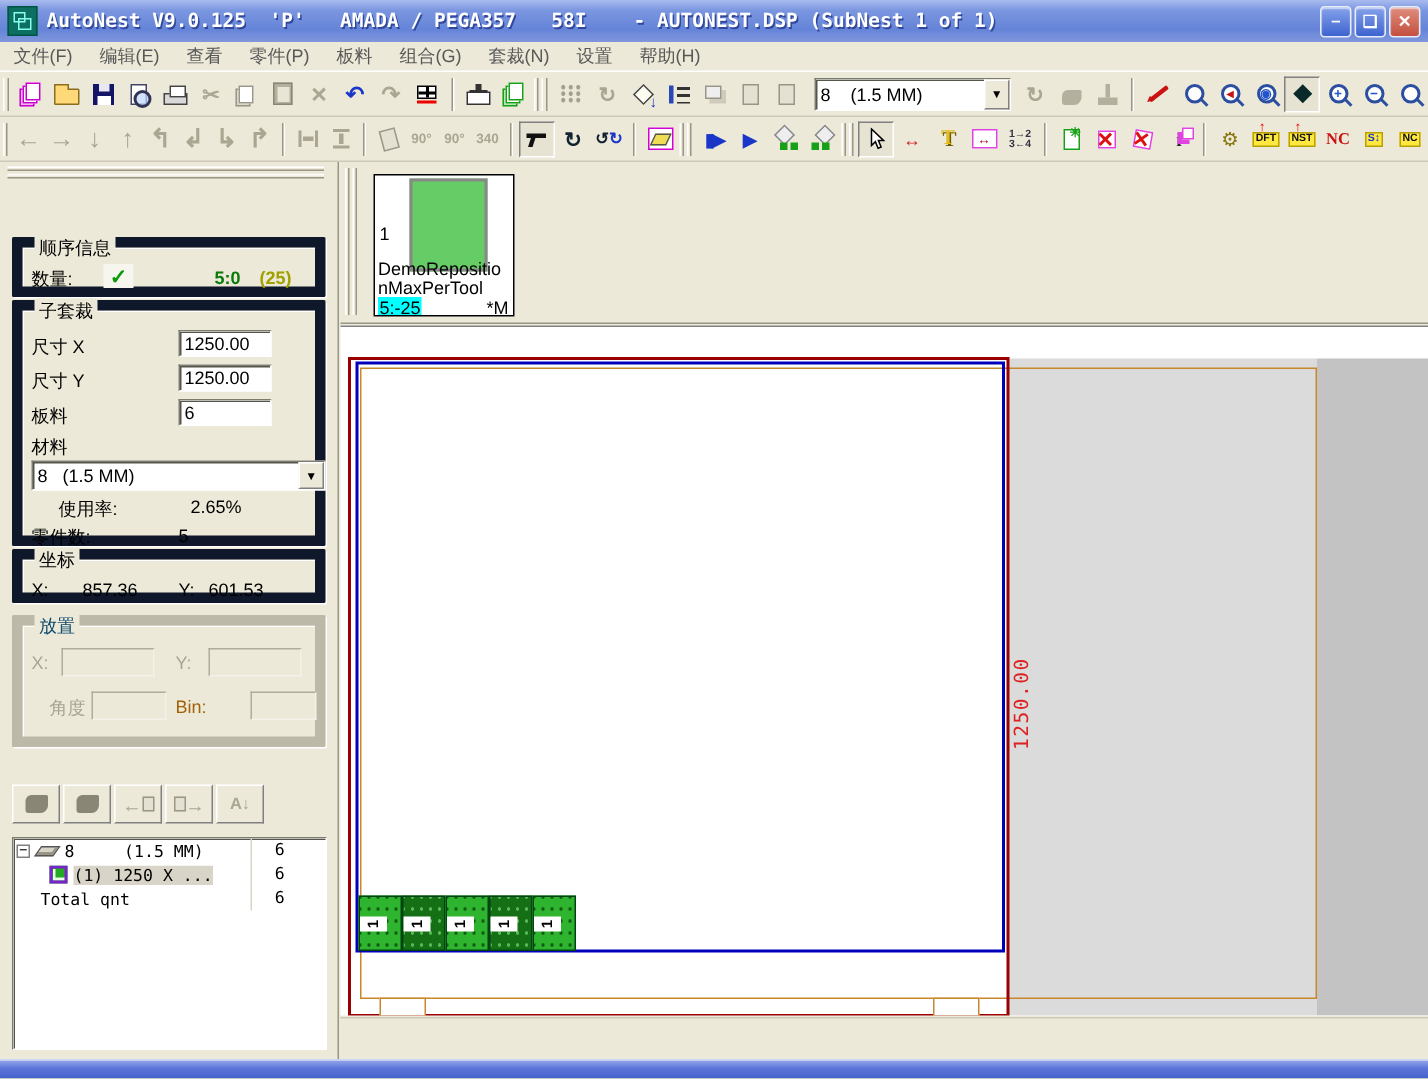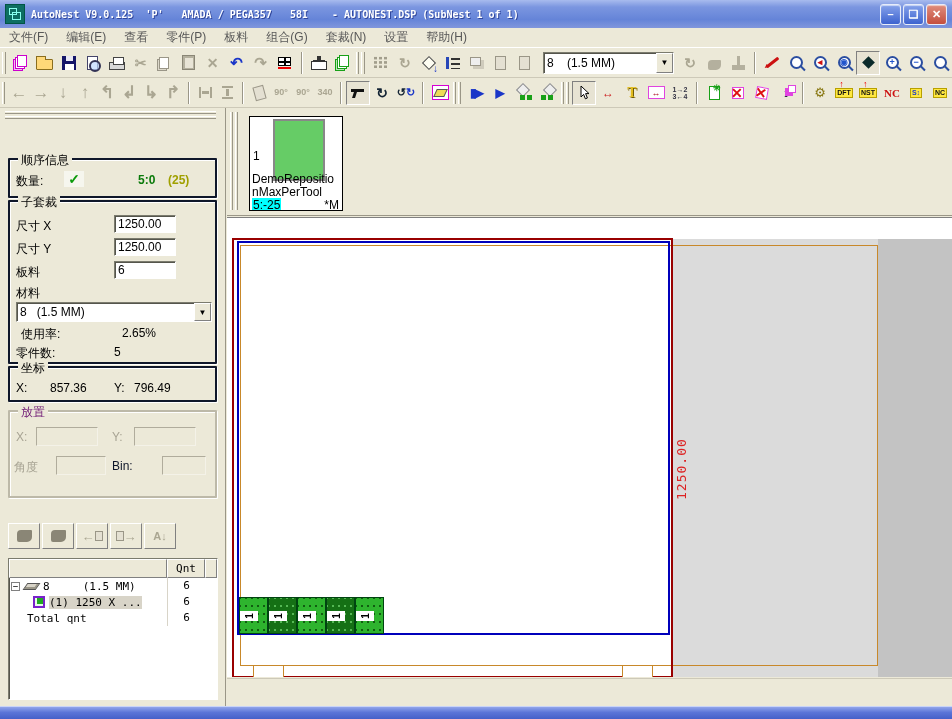--- a/index.html
+++ b/index.html
@@ -3,21 +3,21 @@
 <meta charset="utf-8">
 <style>
 *{box-sizing:border-box;margin:0;padding:0}
 html,body{width:952px;height:719px;overflow:hidden}
 body{font-family:"Liberation Sans",sans-serif;font-size:12px;background:#ece9d8;position:relative;color:#000}
 
 .titlebar{position:absolute;left:0;top:0;width:952px;height:28px;background:linear-gradient(180deg,#a8bbee 0%,#7b96e0 25%,#6584d8 70%,#8096dc 100%);display:flex;align-items:center;padding:0 5px}
 .app-icon{width:20px;height:20px;background:#0d6e62;border:1px solid #054;margin-right:6px;position:relative;flex:none}
 .app-icon::before{content:"";position:absolute;left:3px;top:3px;width:6px;height:5px;border:1px solid #8fe}
 .app-icon::after{content:"";position:absolute;right:3px;bottom:3px;width:7px;height:6px;border:1px solid #8fe}
-.title-text{color:#fff;font-family:"DejaVu Sans Mono",monospace;font-weight:bold;font-size:10px;text-shadow:1px 1px 0 #31479c;white-space:pre;overflow:hidden}
+.title-text{color:#fff;font-family:"DejaVu Sans Mono",monospace;font-weight:bold;font-size:13px;text-shadow:1px 1px 0 #31479c;white-space:pre;overflow:hidden}
 .winbtns{margin-left:auto;display:flex;gap:2px}
 .wbtn{width:21px;height:21px;border-radius:3px;color:#fff;font-size:11px;font-weight:bold;display:flex;align-items:center;justify-content:center;border:1px solid #e6ecfa;background:linear-gradient(180deg,#86a2ea,#3d63cf);box-shadow:inset 0 1px 1px rgba(255,255,255,.6)}
 .wbtn.close{background:linear-gradient(180deg,#e08d7d,#c44f3e)}
 
 .menubar{position:absolute;left:0;top:28px;width:952px;height:20px;display:flex;align-items:center;color:#585858;border-bottom:1px solid #fff}
 .menubar span{padding:2px 9px}
 
 .tb{position:absolute;left:0;width:952px;height:30px;display:flex;align-items:center;border-bottom:1px solid #cdc9b8}
 .tb1{top:48px}.tb2{top:78px}
 .grip{width:4px;height:22px;border-left:1px solid #fff;border-right:1px solid #9a9687;margin:0 3px 0 2px}
@@ -88,24 +88,24 @@
 .info-i{font-family:"Liberation Serif",serif;font-weight:bold;font-size:13px;color:#223;position:relative;display:block}
 .info-i::after{content:"";position:absolute;right:-8px;top:0px;width:6px;height:6px;border:1px solid #e044e0;background:#fff;box-shadow:-3px 3px 0 #e044e0}
 .pinkbx{width:12px;height:12px;border:1px solid #e044e0;background:#fff;position:relative;display:block}
 .pinkbx .x{position:absolute;left:-2px;top:-3px;color:#dd1111;font-weight:bold;font-size:14px}
 .spark{position:absolute;right:-2px;top:-4px;color:#18a018;font-size:9px;font-weight:bold}
 .meas{color:#cc2222;font-weight:bold;font-size:12px;position:relative}
 .curs{display:block}
 
 .leftpanel{position:absolute;left:0;top:108px;width:226px;height:598px;background:#ece9d8;border-right:1px solid #9a9687}
 .lp-grip{position:absolute;left:5px;width:211px;height:3px;border-top:1px solid #fff;border-bottom:1px solid #9a9687}
-.grp{position:absolute;border:2px solid #0f172a;box-shadow:1px 1px 0 #fff inset, 1px 1px 0 #fff;border-radius:1px}
+.grp{position:absolute;border:7px solid #0f172a;box-shadow:1px 1px 0 #fff inset, 1px 1px 0 #fff;border-radius:1px}
 .grp .glabel{position:absolute;top:-8px;left:8px;background:#ece9d8;padding:0 3px;font-size:12px}
 .grp.dis{border-color:#bdb9a8}
-.grp.dis .glabel{color:#701a75}
+.grp.dis .glabel{color:#0c4a6e}
 .fld{position:absolute;background:#fff;border:1px solid;border-color:#7b7b6e #fff #fff #7b7b6e;box-shadow:inset 1px 1px 0 #55554c;font-size:12px;padding:1px 3px;white-space:pre}
 .fld.dis{background:transparent;box-shadow:none;border-color:#b0ac9c #f4f2e8 #f4f2e8 #b0ac9c}
 .lbl{position:absolute;font-size:12px;white-space:nowrap}
 .combo{position:absolute;background:#fff;border:1px solid;border-color:#7b7b6e #fff #fff #7b7b6e;box-shadow:inset 1px 1px 0 #55554c;display:flex;align-items:center}
 .combo .cval{flex:1;padding:0 3px;font-size:12px;white-space:pre;overflow:hidden}
 .combo .cbtn{width:17px;align-self:stretch;background:#ece9d8;border:1px solid;border-color:#fff #808080 #808080 #fff;display:flex;align-items:center;justify-content:center;font-size:8px;color:#000}
 .green{color:#0a7a0a;font-weight:bold}
 .olive{color:#a0a000;font-weight:bold}
 .checkbx{position:absolute;width:20px;height:16px;background:#f6f6ee;color:#0a9a0a;font-weight:bold;text-align:center;font-size:14px;line-height:16px}
 .navbtn{position:absolute;width:32px;height:26px;background:#ece9d8;border:1px solid;border-color:#fff #808080 #808080 #fff;display:flex;align-items:center;justify-content:center}
@@ -454,43 +454,43 @@
     <span class="fld" style="left:104px;top:13px;width:62px;height:18px">1250.00</span>
     <span class="lbl" style="left:6px;top:39px">尺寸 Y</span>
     <span class="fld" style="left:104px;top:36px;width:62px;height:18px">1250.00</span>
     <span class="lbl" style="left:6px;top:62px">板料</span>
     <span class="fld" style="left:104px;top:59px;width:62px;height:18px">6</span>
     <span class="lbl" style="left:6px;top:83px">材料</span>
     <div class="combo" style="left:6px;top:100px;width:196px;height:20px">
       <div class="cval">8   (1.5 MM)</div>
       <div class="cbtn">▼</div>
     </div>
-    <span class="lbl" style="left:11px;top:124px">使用率:</span>
+    <span class="lbl" style="left:24px;top:124px">使用率:</span>
     <span class="lbl" style="left:112px;top:124px">2.65%</span>
     <span class="lbl" style="left:6px;top:143px">零件数:</span>
     <span class="lbl" style="left:104px;top:143px">5</span>
   </div>
 
   <div class="grp" style="left:8px;top:258px;width:209px;height:36px">
     <span class="glabel">坐标</span>
     <span class="lbl" style="left:6px;top:13px">X:</span>
     <span class="lbl" style="left:40px;top:13px">857.36</span>
     <span class="lbl" style="left:104px;top:13px">Y:</span>
-    <span class="lbl" style="left:124px;top:13px">796.49</span>
+    <span class="lbl" style="left:124px;top:13px">601.53</span>
   </div>
 
   <div class="grp dis" style="left:8px;top:302px;width:209px;height:88px">
     <span class="glabel">放置</span>
     <span class="lbl" style="left:6px;top:18px;color:#a8a494">X:</span>
     <span class="fld dis" style="left:26px;top:15px;width:62px;height:19px"></span>
     <span class="lbl" style="left:102px;top:18px;color:#a8a494">Y:</span>
     <span class="fld dis" style="left:124px;top:15px;width:62px;height:19px"></span>
-    <span class="lbl" style="left:4px;top:47px;color:#a8a494">角度</span>
+    <span class="lbl" style="left:18px;top:47px;color:#a8a494">角度</span>
     <span class="fld dis" style="left:46px;top:44px;width:50px;height:19px"></span>
-    <span class="lbl" style="left:102px;top:47px;color:#0f172a">Bin:</span>
+    <span class="lbl" style="left:102px;top:47px;color:#a16207">Bin:</span>
     <span class="fld dis" style="left:152px;top:44px;width:44px;height:19px"></span>
   </div>
 
   <div class="navbtn" style="left:8px;top:415px">
       <span class="blob" style="margin:0;width:15px;height:12px;background:#8a8676"></span>
     </div>
   <div class="navbtn" style="left:42px;top:415px">
       <span class="blob" style="margin:0;width:15px;height:12px;background:#8a8676"></span>
     </div>
   <div class="navbtn" style="left:76px;top:415px">
@@ -499,25 +499,20 @@
     </div>
   <div class="navbtn" style="left:110px;top:415px">
       <span class="pg gray" style="width:8px;height:10px"></span>
       <span class="g" style="font-size:13px">→</span>
     </div>
   <div class="navbtn" style="left:144px;top:415px">
       <span class="g" style="font-size:11px">A↓</span>
     </div>
 
   <div class="ptable">
-    <div class="hdr">
-      <div class="hc1"></div>
-      <div class="hc2">Qnt</div>
-      <div class="hc3"></div>
-    </div>
     <div class="prow">
       <div class="c1"><span class="minusbx">−</span><span class="sheetic"></span><span>8     (1.5 MM)</span></div>
       <div class="c2">6</div>
     </div>
     <div class="prow">
       <div class="c1"><span class="grnic"></span><span style="background:#d8d4c8">(1) 1250 X ...</span></div>
       <div class="c2">6</div>
     </div>
     <div class="prow">
       <div class="c1"><span style="margin-left:18px">Total qnt</span></div>

